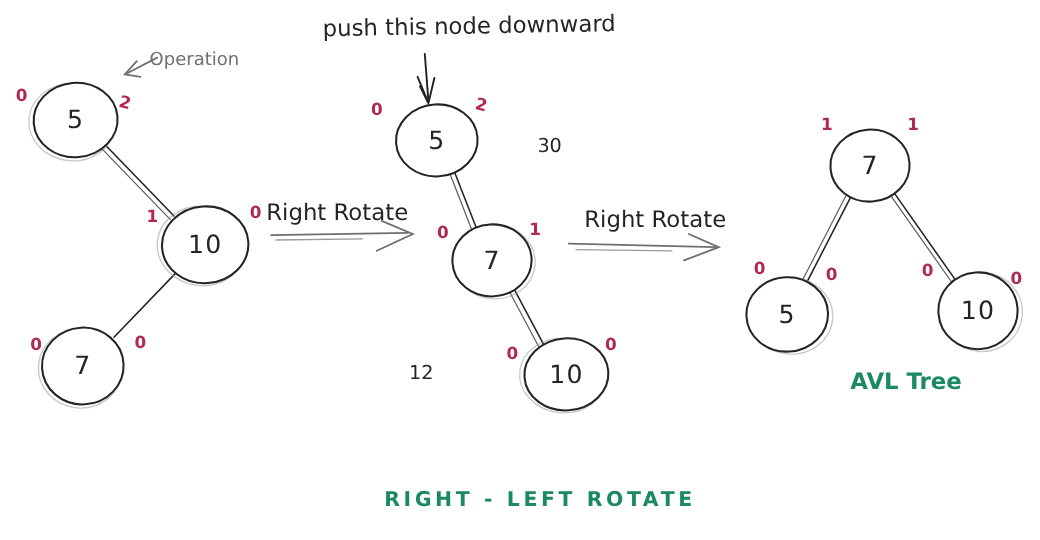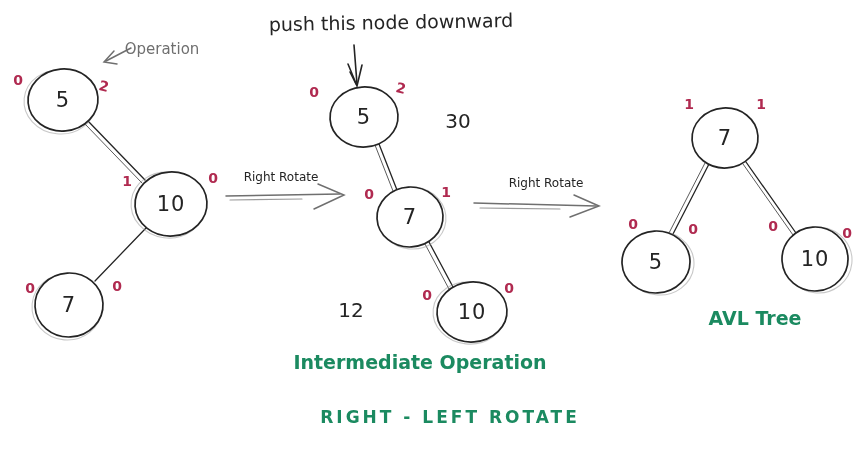--- a/index.html
+++ b/index.html
@@ -21,24 +21,24 @@
   .node-circle{fill:#fff;stroke:var(--ink);stroke-width:1.7}
   .ghost{fill:none;stroke:#9a9a9a;stroke-width:1.1;opacity:.55}
   .arrow{stroke:var(--gray);stroke-width:1.5;fill:none;stroke-linecap:round}
   .arrow2{stroke:var(--gray);stroke-width:1.1;fill:none;stroke-linecap:round;opacity:.7}
   .arrow-ink{stroke:var(--ink);stroke-width:1.6;fill:none;stroke-linecap:round}
   .txt{position:absolute;transform:translate(-50%,-50%);white-space:nowrap;color:var(--ink)}
   .node-value{font-size:21px;letter-spacing:1px}
   .mark{font-size:14px;font-weight:bold;color:var(--red)}
   .mark-2{transform:translate(-50%,-50%) rotate(14deg)}
   .note{font-size:19px;transform:translate(-50%,-50%) rotate(-1deg)}
-  .small-label{font-size:12px}
+  .small-label{font-size:19px}
   .gray-label{color:var(--gray);font-size:15px}
   .green-label{color:var(--green);font-size:19px;font-weight:bold}
-  .stray-num{font-size:20px}
+  .stray-num{font-size:16px}
   .title{color:var(--green);font-size:17px;font-weight:bold;letter-spacing:3px}
 </style>
 </head>
 <body>
 
 <div class="canvas">
 
   <svg class="strokes" width="867" height="450" viewBox="0 0 867 450">
 
     <g>
@@ -142,17 +142,16 @@
     <div class="txt mark" style="left:773px;top:226px">0</div>
     <div class="txt mark" style="left:847px;top:233px">0</div>
   </div>
 
   <div class="txt note" style="left:391px;top:22px">push this node downward</div>
   <div class="txt gray-label" style="left:162px;top:49px">Operation</div>
   <div class="txt small-label" style="left:281px;top:177px">Right Rotate</div>
   <div class="txt small-label" style="left:546px;top:183px">Right Rotate</div>
   <div class="txt stray-num" style="left:458px;top:121px">30</div>
   <div class="txt stray-num" style="left:351px;top:310px">12</div>
-  <div class="txt green-label" style="left:420px;top:362px">Intermediate Operation</div>
   <div class="txt green-label" style="left:755px;top:318px">AVL Tree</div>
   <div class="txt title" style="left:450px;top:417px">RIGHT - LEFT ROTATE</div>
 
 </div>
 
 </body></html>

